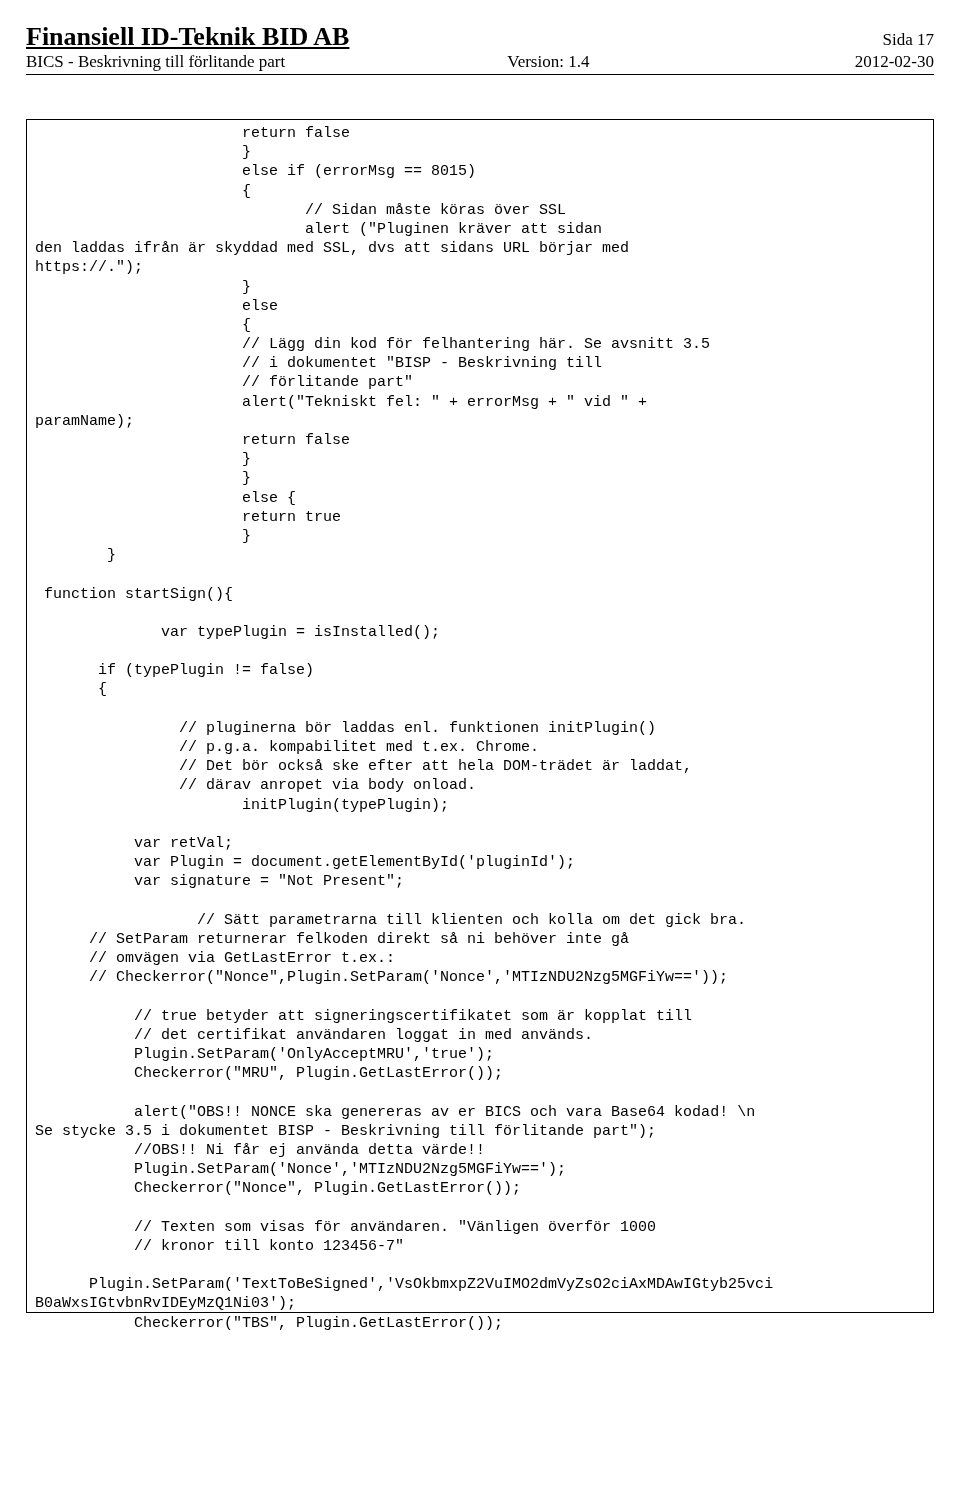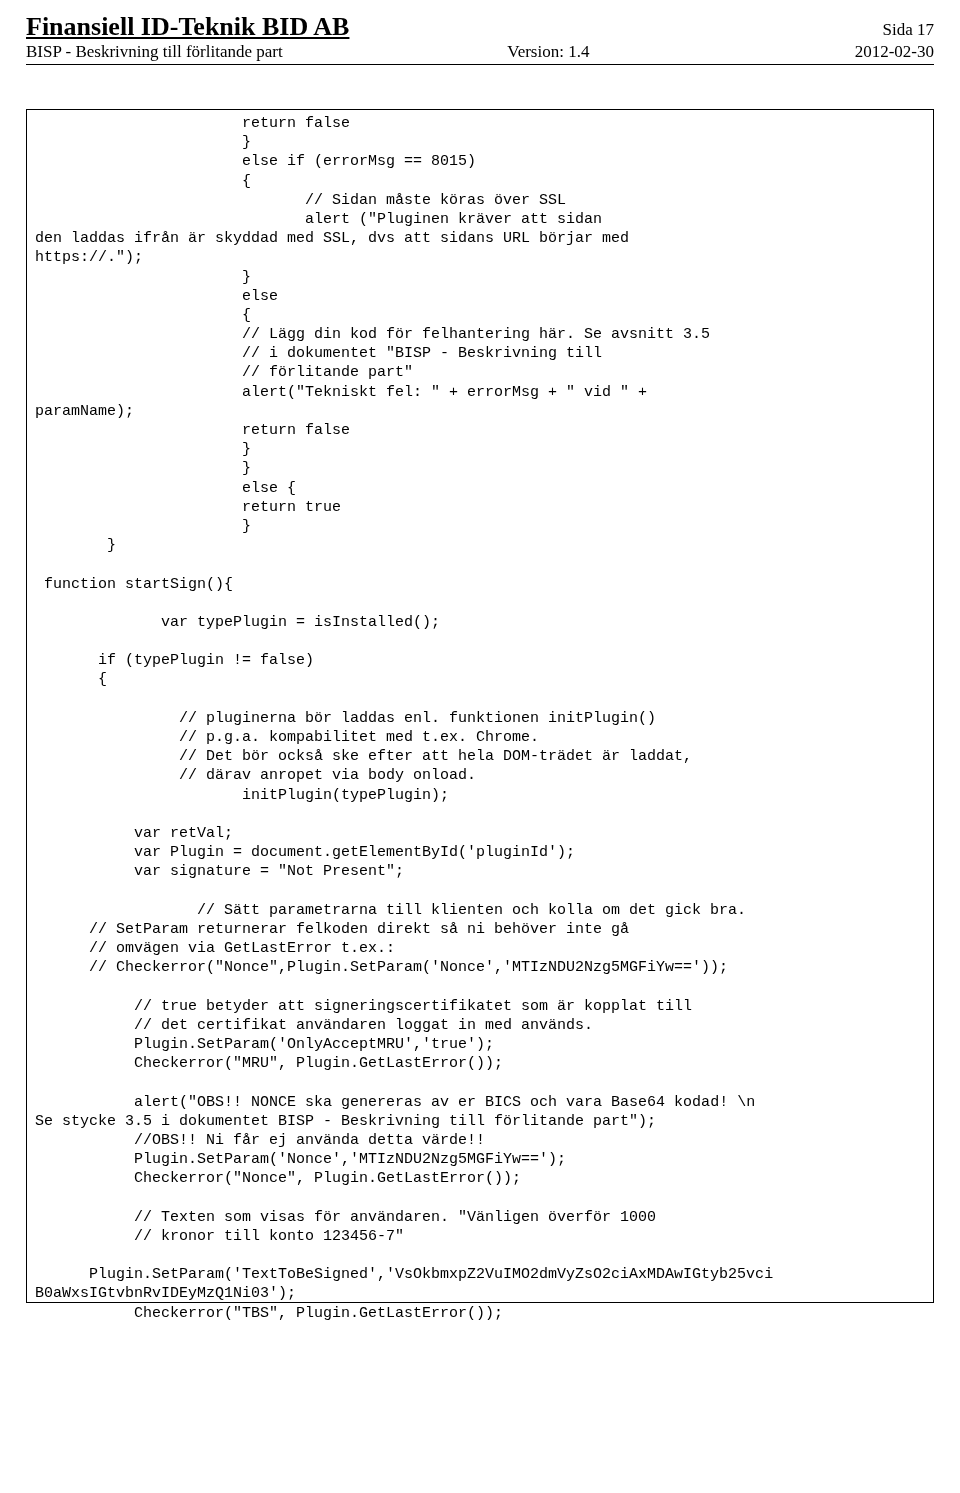--- a/index.html
+++ b/index.html
@@ -10,21 +10,21 @@
     color: #000;
     width: 960px;
   }
   .page {
     width: 960px;
     box-sizing: border-box;
     padding: 0 26px 30px 26px;
   }
   .header {
     border-bottom: 1.5px solid #000;
-    padding-top: 12px;
+    padding-top: 22px;
   }
   .header-row1 {
     display: flex;
     justify-content: space-between;
     align-items: baseline;
   }
   .company {
     font-family: "Times New Roman", Times, serif;
     font-weight: bold;
     font-size: 26px;
@@ -60,21 +60,21 @@
 </head>
 <body>
 
 <div class="page">
   <div class="header">
     <div class="header-row1">
       <span class="company">Finansiell ID-Teknik BID AB</span>
       <span class="pageno">Sida 17</span>
     </div>
     <div class="header-row2">
-      <span class="doc-title">BISP - Beskrivning till förlitande part</span>
+      <span class="doc-title">BICS - Beskrivning till förlitande part</span>
       <span class="version">Version: 1.4</span>
       <span class="date">2012-02-30</span>
     </div>
   </div>
 
   <div class="codebox">                       return false
                        }
                        else if (errorMsg == 8015)
                        {
                               // Sidan måste köras över SSL

